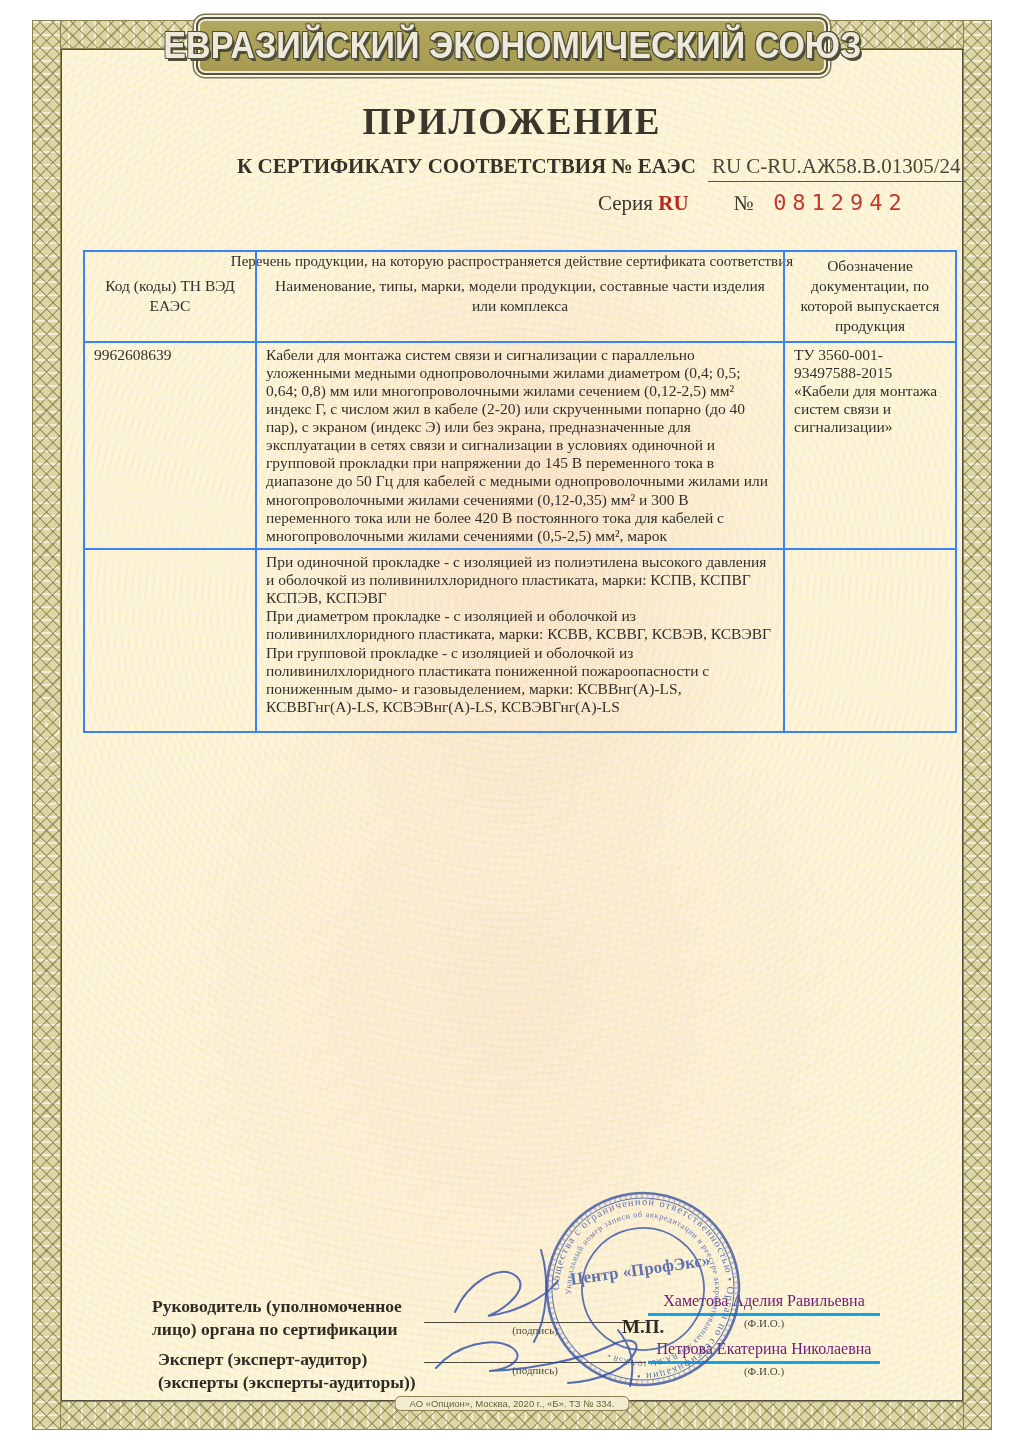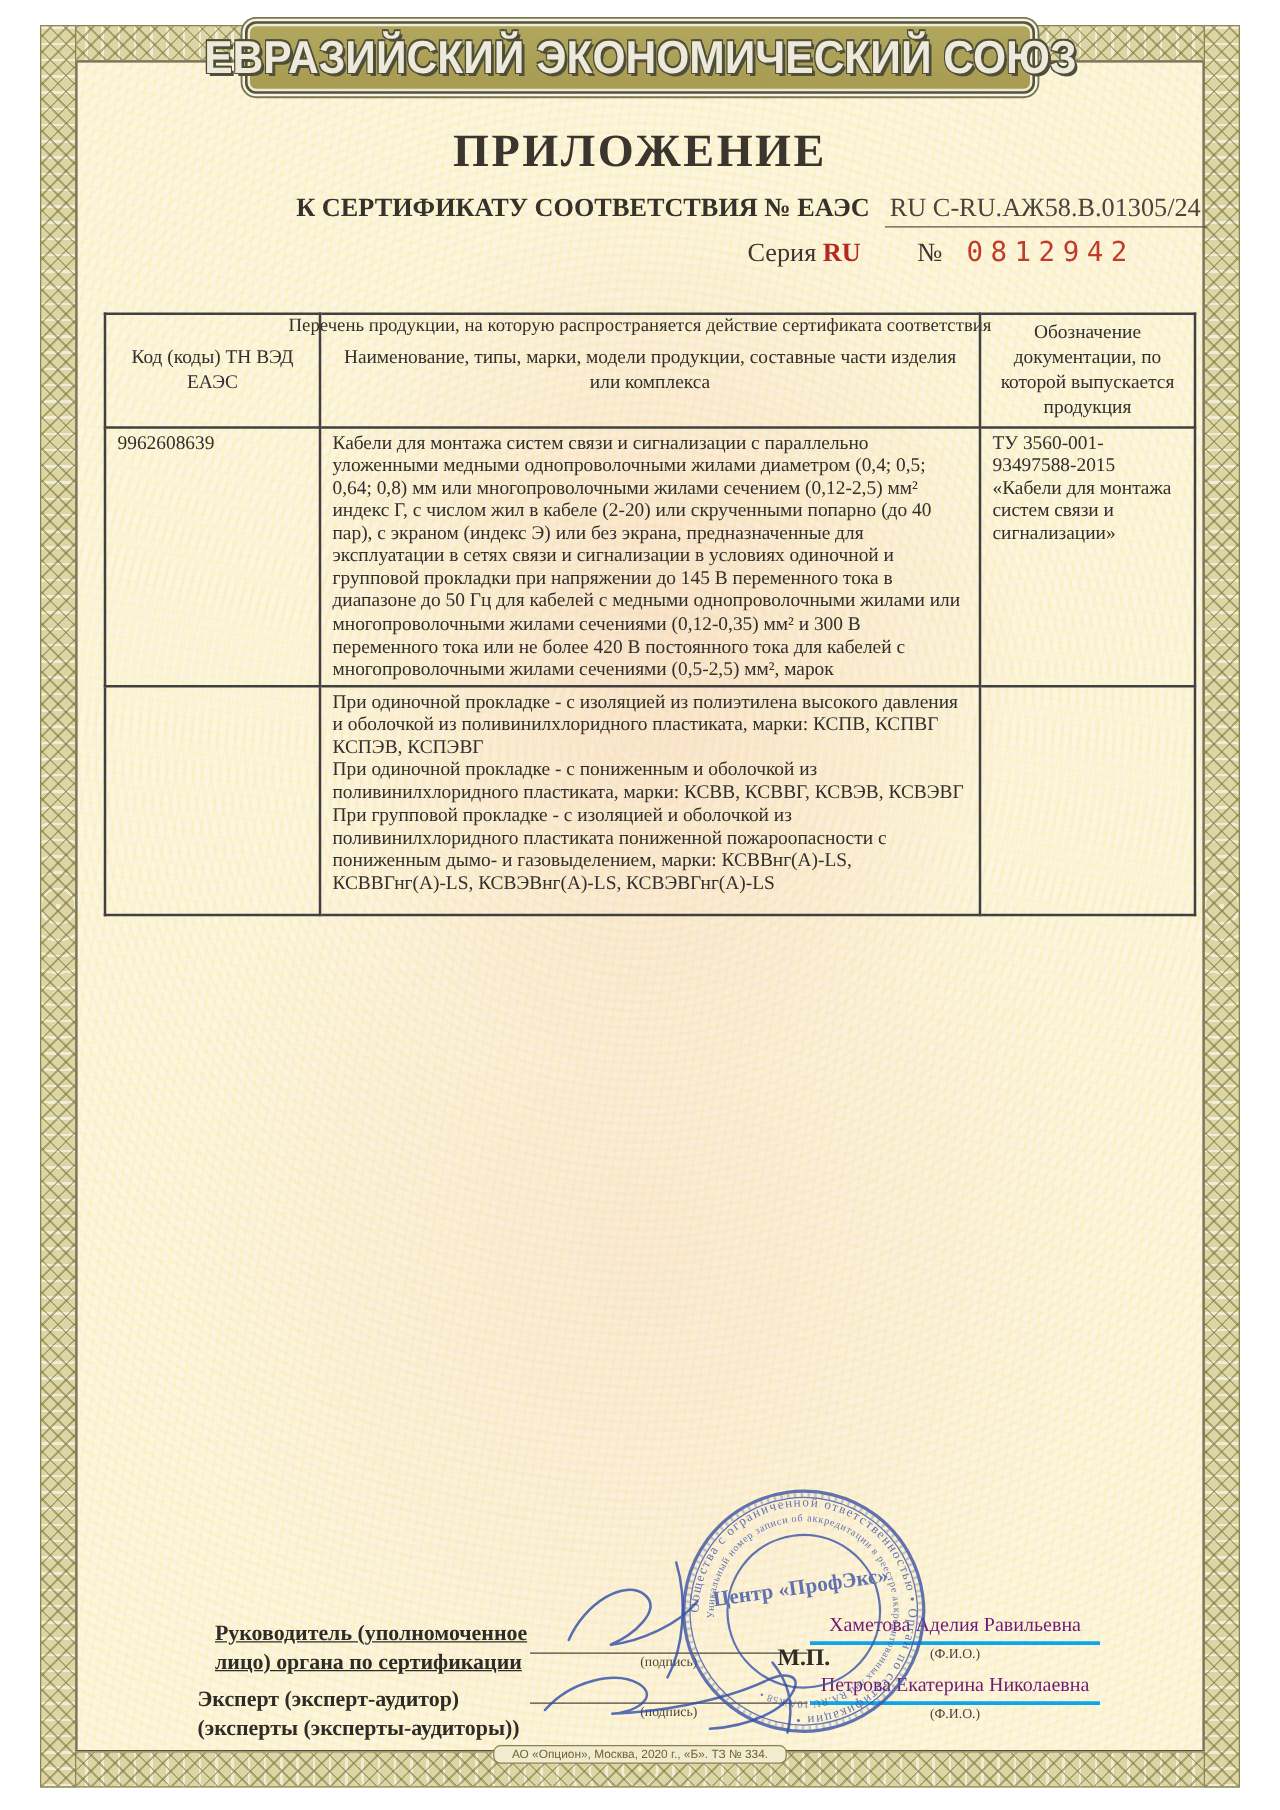--- a/index.html
+++ b/index.html
@@ -68,32 +68,32 @@
   .blank-number{font-family:"DejaVu Sans Mono", monospace;font-size:22px;letter-spacing:6px;margin-left:14px;}
 
   .table-caption{position:absolute;left:0;right:0;top:229px;text-align:center;font-size:15px;color:#33302a;z-index:3;margin-top:24px;}
 
   
   table.products{
     position:absolute;left:83px;top:250px;z-index:3;
     border-collapse:collapse;table-layout:fixed;width:872px;
     font-size:15.5px;line-height:1.17;color:#32302b;
   }
-  table.products td{border:2px solid #404040;padding:3px 8px 3px 9px;vertical-align:top;box-sizing:border-box;}
+  table.products td{border:2px solid #3b82f6;padding:3px 8px 3px 9px;vertical-align:top;box-sizing:border-box;}
   table.products .hdr td{text-align:center;vertical-align:middle;padding:4px 6px;height:66px;line-height:1.3;}
   .col-code{width:172px;}
   .col-desc{width:528px;}
   .col-doc{width:172px;}
   .row-main td{height:200px;}
   .row-cont td{height:183px;}
   .cell-par{margin:0;}
 
   
   .role-label{position:absolute;z-index:3;font-weight:bold;font-size:17.5px;color:#2f2c25;line-height:1.32;}
-  .role1{left:172px;top:1295px;width:295px;text-decoration:underline;}
+  .role1{left:152px;top:1295px;width:295px;}
   .role2{left:158px;top:1348px;width:320px;}
   .sig-block{position:absolute;z-index:3;width:222px;text-align:center;}
   .sig1{left:424px;top:1300px;}
   .sig2{left:424px;top:1340px;}
   .sig-line{height:22px;border-bottom:1px solid #4c483d;}
   .small-caption{font-size:11px;color:#49453a;padding-top:1px;}
   .fio-block{position:absolute;z-index:3;width:232px;text-align:center;}
   .fio1{left:648px;top:1292px;}
   .fio2{left:648px;top:1340px;}
   .fio-name{font-size:16px;color:#701a75;border-bottom:3px solid #0ea5e9;padding-bottom:3px;white-space:nowrap;}
@@ -153,21 +153,21 @@
   </tr>
   <tr class="row-main">
     <td>9962608639</td>
     <td>Кабели для монтажа систем связи и сигнализации с параллельно уложенными медными однопроволочными жилами диаметром (0,4; 0,5; 0,64; 0,8) мм или многопроволочными жилами сечением (0,12-2,5) мм² индекс Г, с числом жил в кабеле (2-20) или скрученными попарно (до 40 пар),  с экраном (индекс Э) или без экрана, предназначенные для эксплуатации в сетях связи и сигнализации в условиях одиночной и групповой прокладки при напряжении до 145 В переменного тока в диапазоне до 50 Гц для кабелей с медными однопроволочными  жилами или многопроволочными жилами сечениями (0,12-0,35) мм² и 300 В переменного тока или не более 420 В постоянного тока для кабелей с многопроволочными жилами сечениями (0,5-2,5) мм², марок</td>
     <td>ТУ 3560-001-93497588-2015 «Кабели для монтажа систем связи и сигнализации»</td>
   </tr>
   <tr class="row-cont">
     <td></td>
     <td>
       <p class="cell-par">При одиночной прокладке - с изоляцией из полиэтилена высокого давления и оболочкой из поливинилхлоридного пластиката, марки: КСПВ, КСПВГ КСПЭВ,  КСПЭВГ</p>
-      <p class="cell-par">При одиночной прокладке - с пониженным и оболочкой из поливинилхлоридного пластиката, марки: КСВВ, КСВВГ, КСВЭВ, КСВЭВГ</p>
+      <p class="cell-par">При диаметром прокладке - с изоляцией и оболочкой из поливинилхлоридного пластиката, марки: КСВВ, КСВВГ, КСВЭВ, КСВЭВГ</p>
       <p class="cell-par">При групповой прокладке - с изоляцией и оболочкой из поливинилхлоридного пластиката пониженной пожароопасности с пониженным дымо- и газовыделением, марки:  КСВВнг(А)-LS, КСВВГнг(А)-LS, КСВЭВнг(А)-LS,  КСВЭВГнг(А)-LS</p>
     </td>
     <td></td>
   </tr>
 </tbody>
   </table>
 
 <div class="role-label role1">Руководитель (уполномоченное лицо) органа по сертификации</div>
 <div class="role-label role2">
   <div>Эксперт (эксперт-аудитор)</div>

